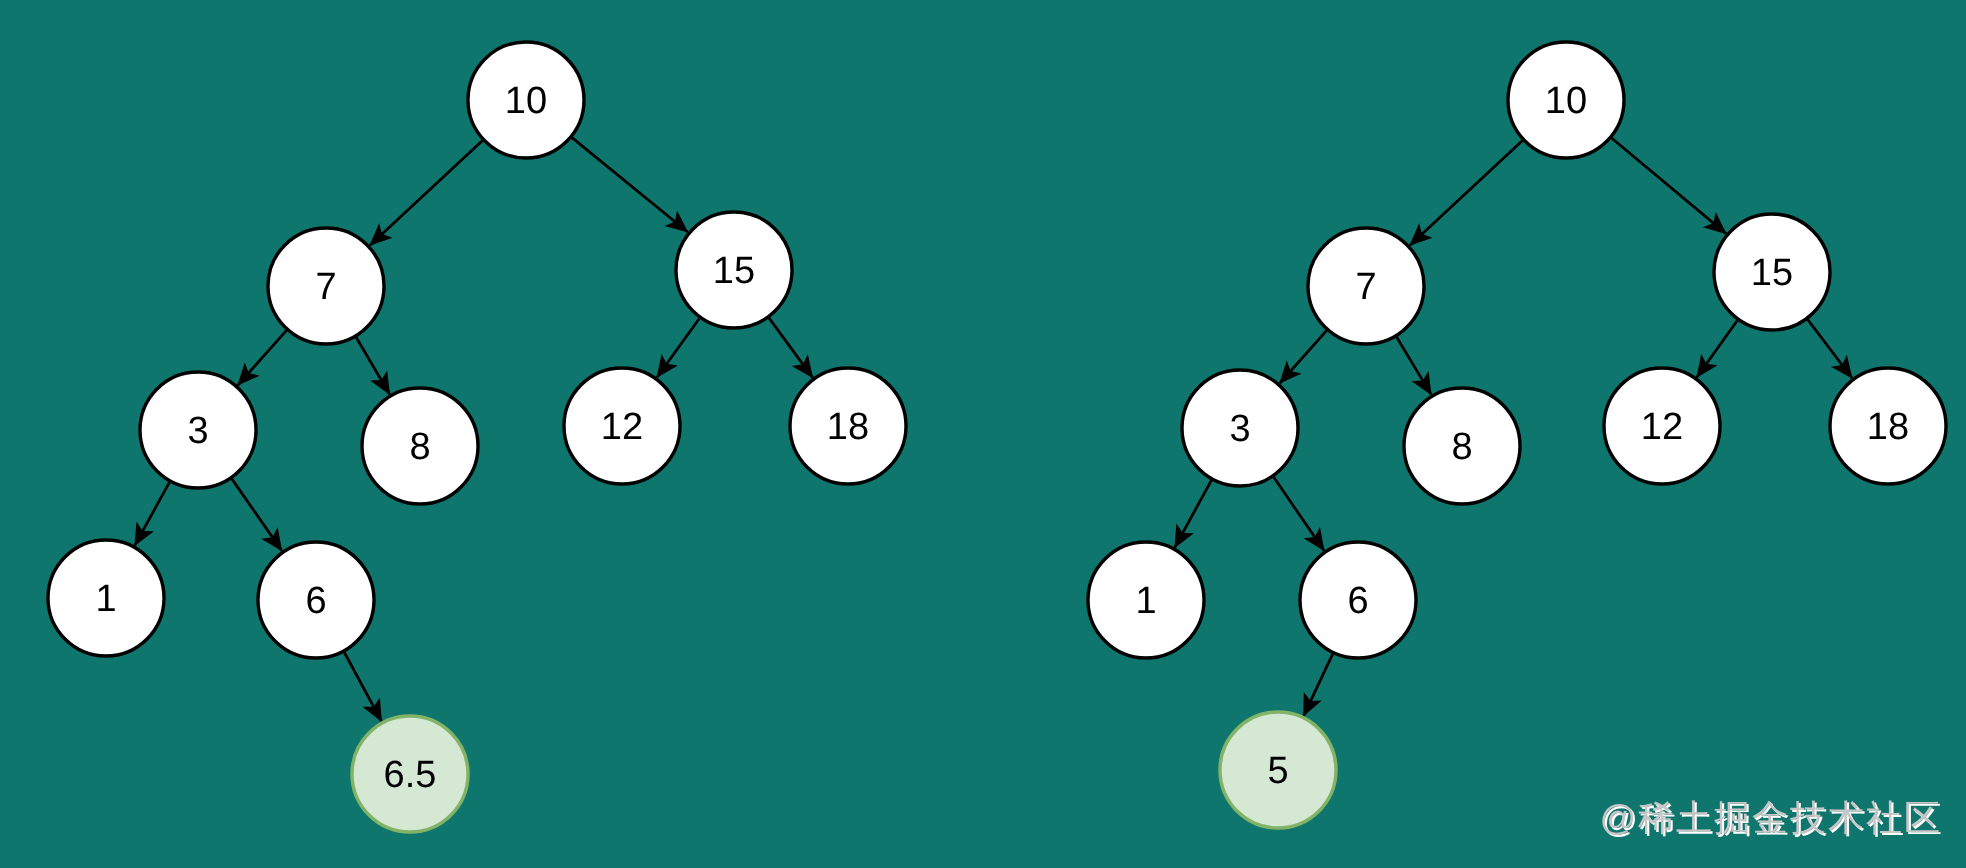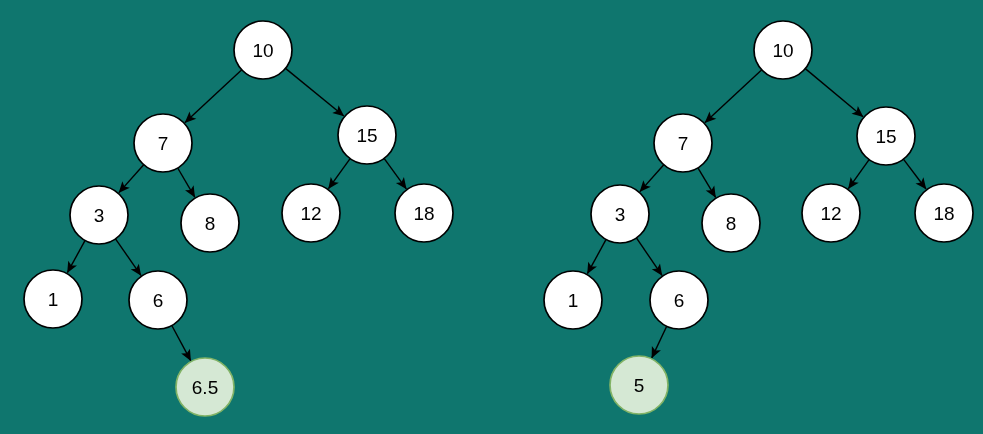--- a/index.html
+++ b/index.html
@@ -98,13 +98,14 @@
       <text class="node-label" x="831" y="213" text-anchor="middle" dy="0.35em" font-size="19" fill="#000000">12</text>
       <circle cx="944" cy="213" r="29" fill="#ffffff" stroke="#000000" stroke-width="1.7"></circle>
       <text class="node-label" x="944" y="213" text-anchor="middle" dy="0.35em" font-size="19" fill="#000000">18</text>
       <circle cx="573" cy="300" r="29" fill="#ffffff" stroke="#000000" stroke-width="1.7"></circle>
       <text class="node-label" x="573" y="300" text-anchor="middle" dy="0.35em" font-size="19" fill="#000000">1</text>
       <circle cx="679" cy="300" r="29" fill="#ffffff" stroke="#000000" stroke-width="1.7"></circle>
       <text class="node-label" x="679" y="300" text-anchor="middle" dy="0.35em" font-size="19" fill="#000000">6</text>
       <circle cx="639" cy="385" r="29" fill="#d5e8d4" stroke="#82b366" stroke-width="1.7"></circle>
       <text class="node-label" x="639" y="385" text-anchor="middle" dy="0.35em" font-size="19" fill="#000000">5</text>
     </svg>
+  <div class="watermark">@稀土掘金技术社区</div>
 </div>
 
 </body></html>

